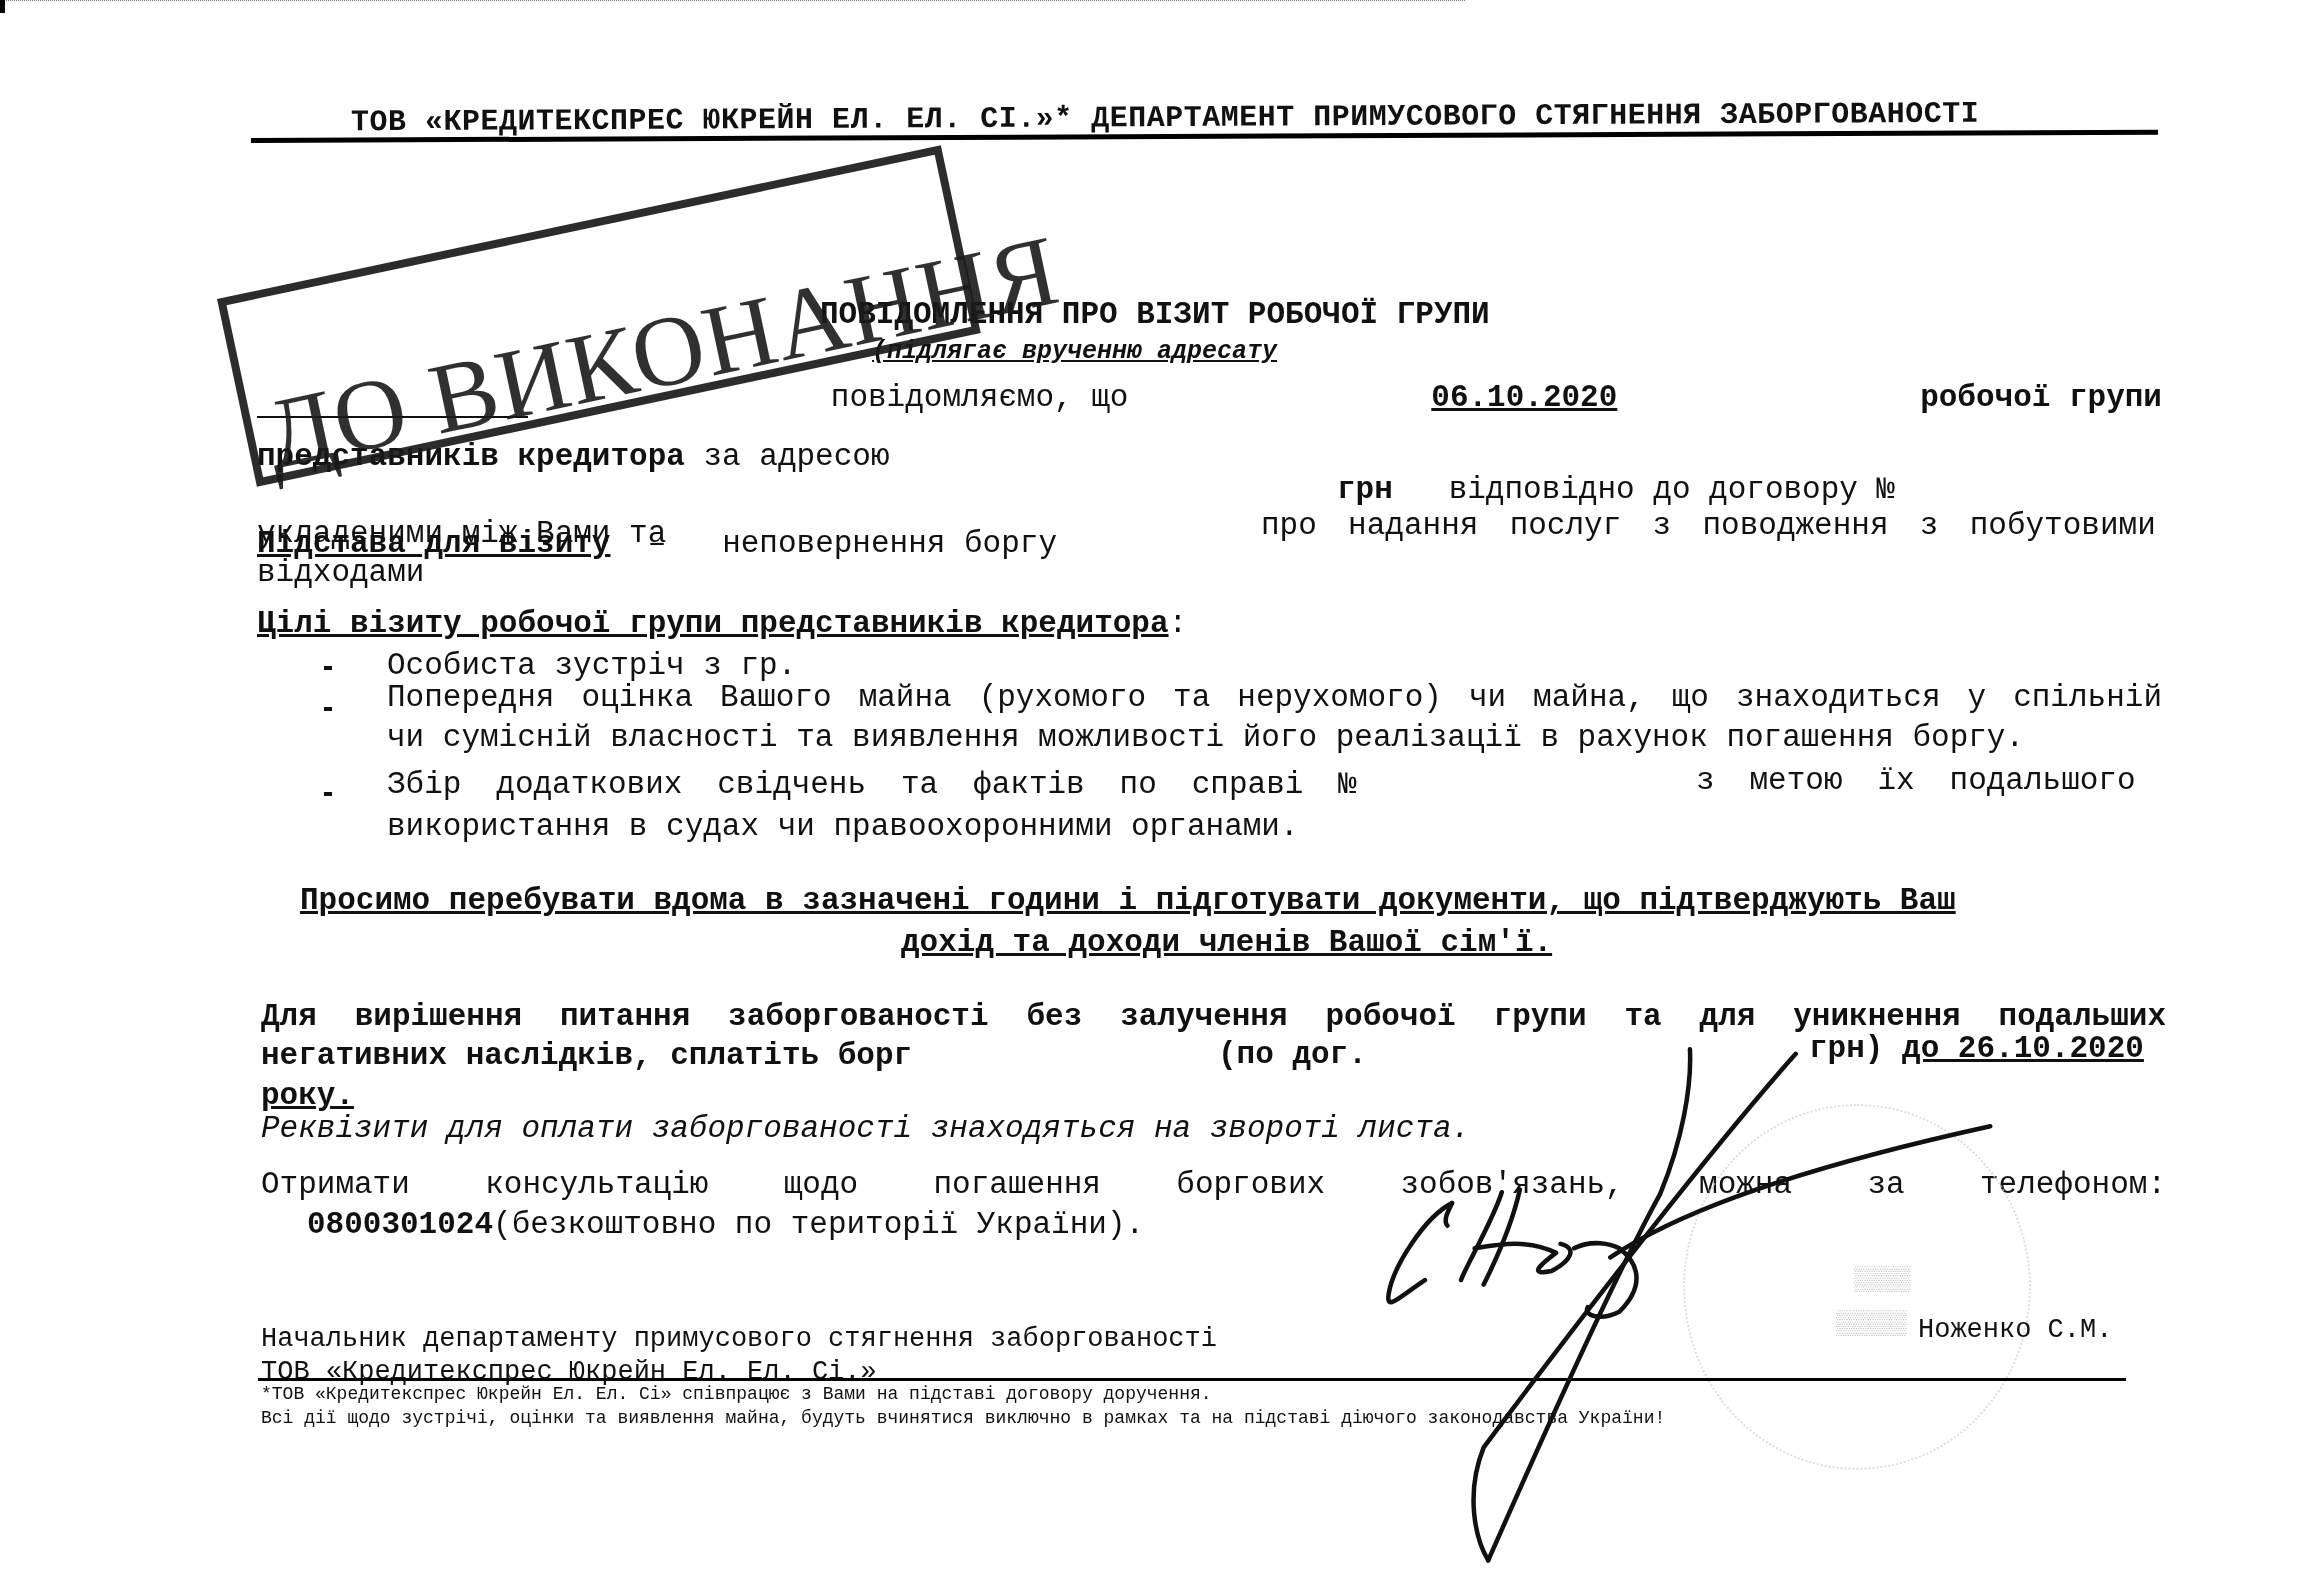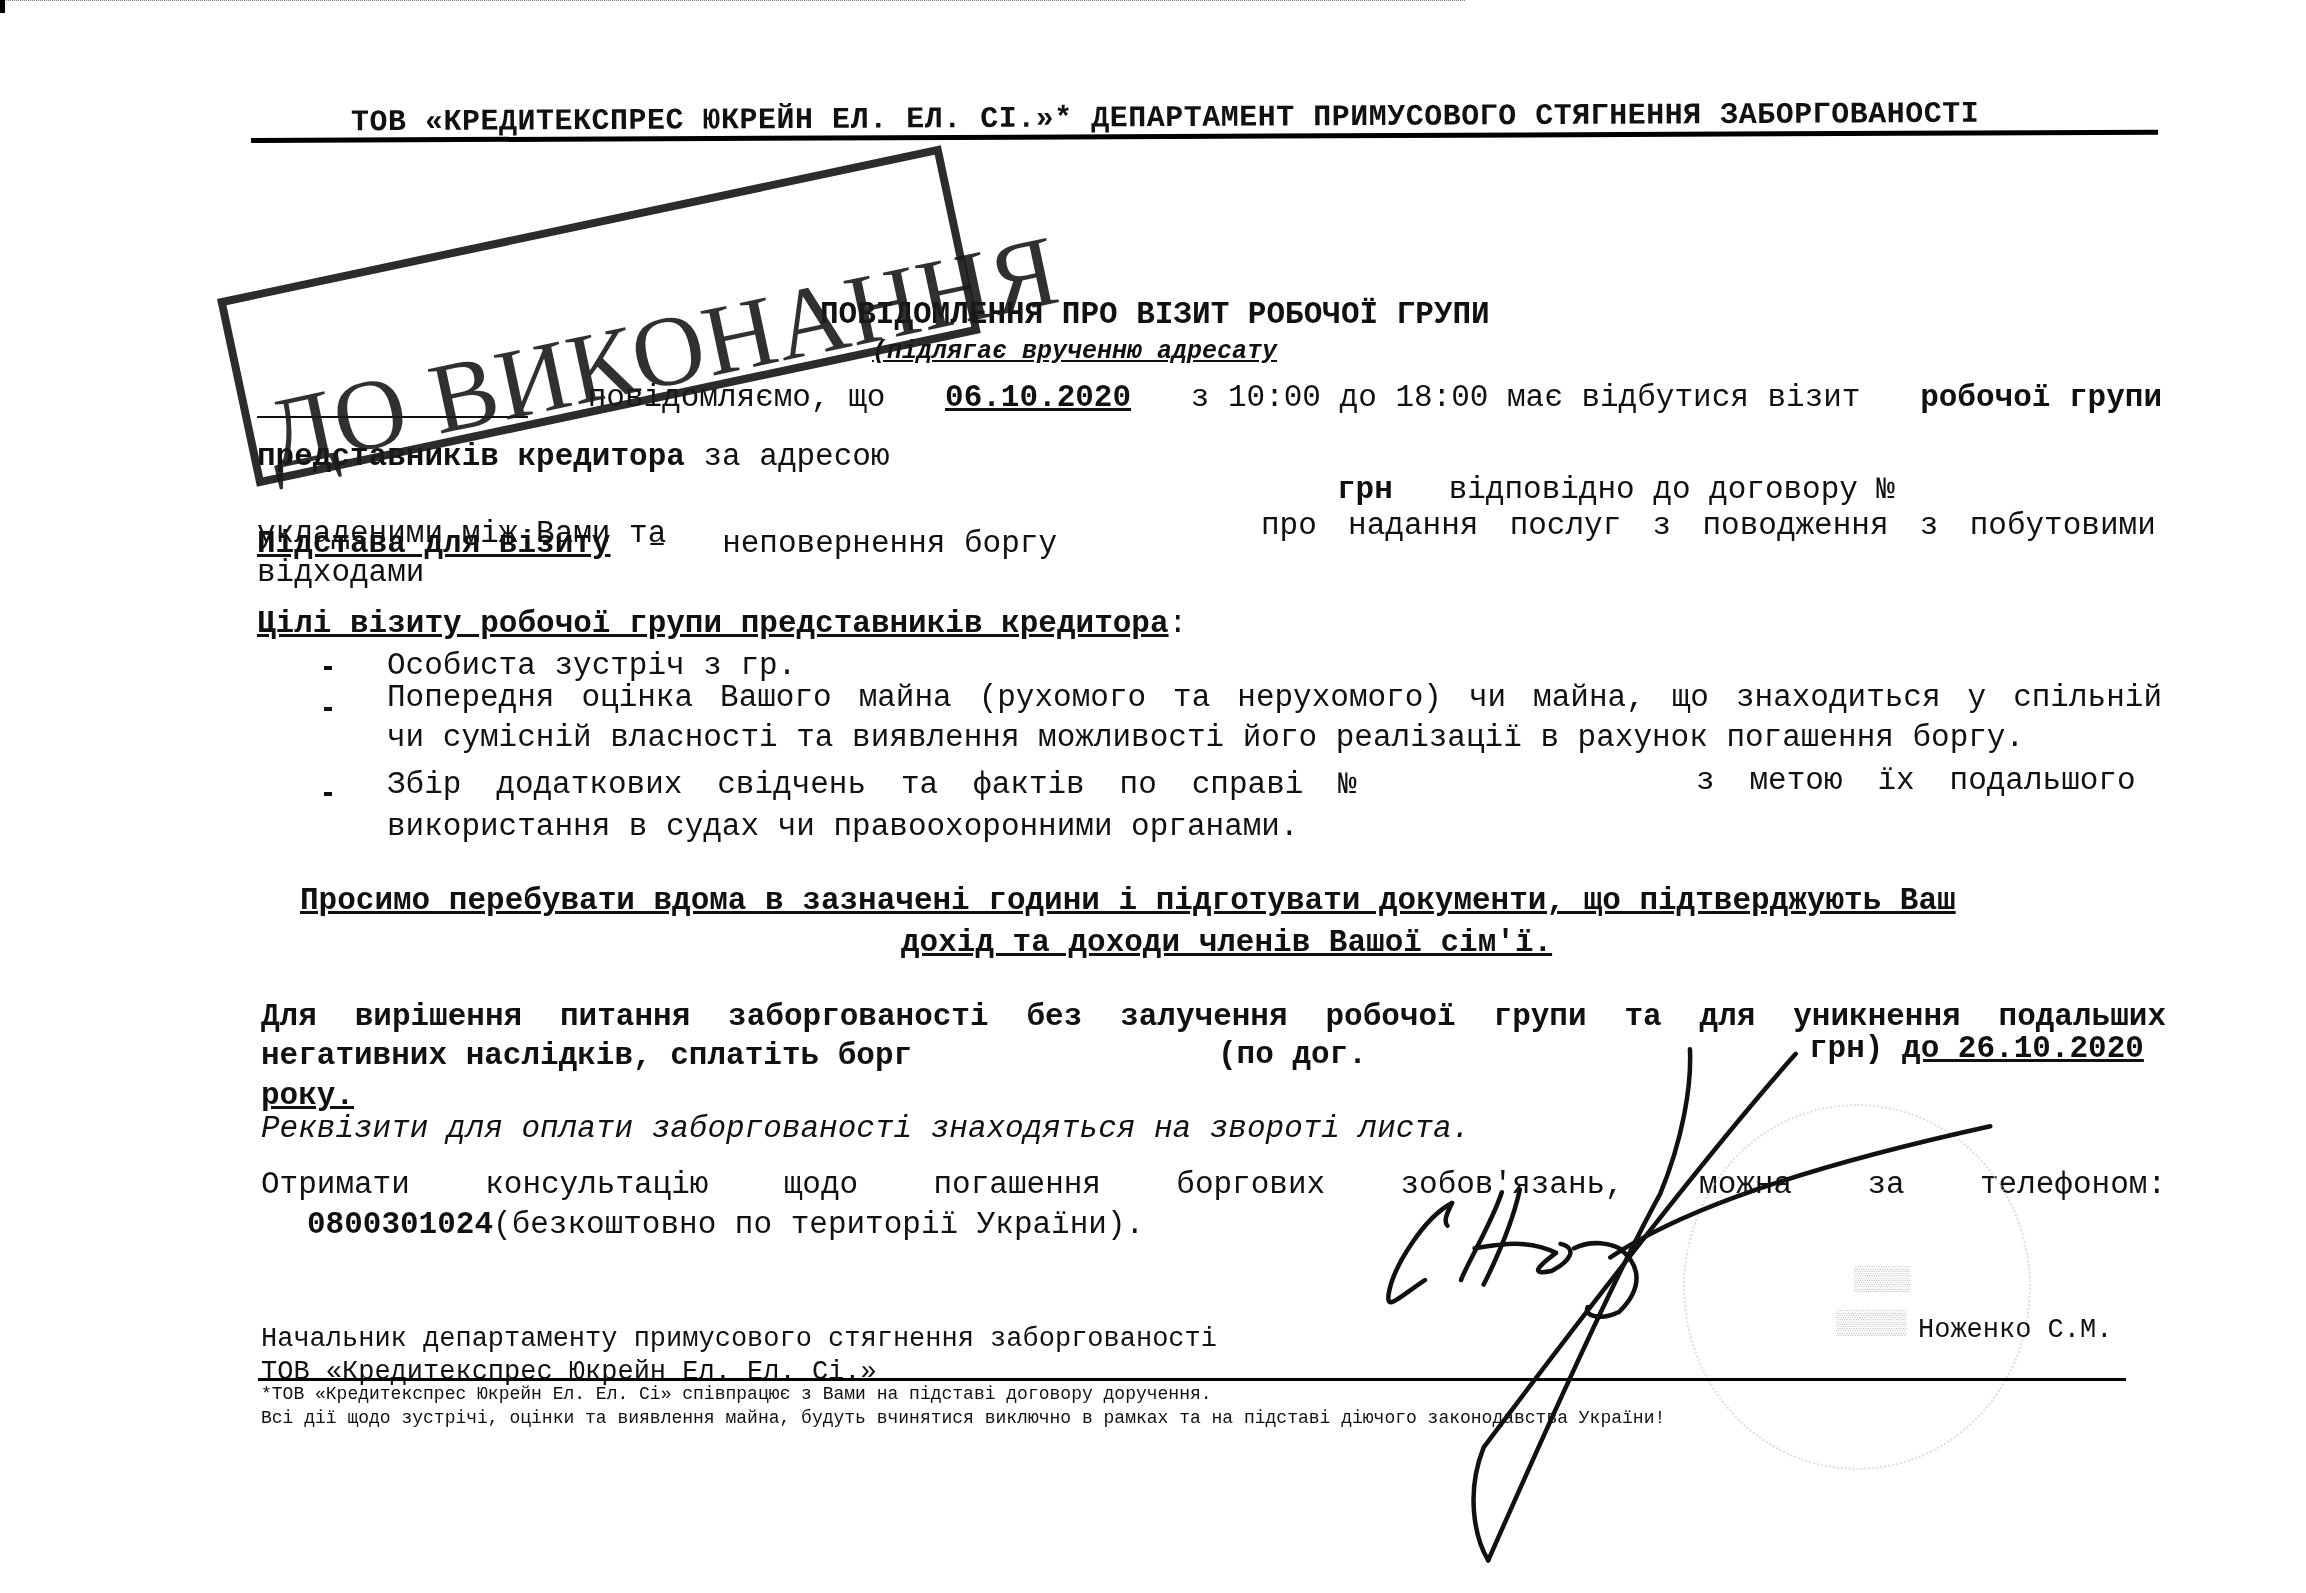--- a/index.html
+++ b/index.html
@@ -77,21 +77,20 @@
 <div class="abs header">ТОВ «КРЕДИТЕКСПРЕС ЮКРЕЙН ЕЛ. ЕЛ. СІ.»* ДЕПАРТАМЕНТ ПРИМУСОВОГО СТЯГНЕННЯ ЗАБОРГОВАНОСТІ</div>
 <div class="header-rule"></div>
 
 <div class="abs title">ПОВІДОМЛЕННЯ ПРО ВІЗИТ РОБОЧОЇ ГРУПИ</div>
 <div class="abs subtitle">(підлягає врученню адресату</div>
 
 <div class="justify-line" style="left:257px; top:380px; width:1905px;gap:20px;">
   <span style="width:271px; border-bottom:2.7px solid #111; height:36px;"></span>
   <span>повідомляємо, що</span>
   <span class="b u">06.10.2020</span>
-  <span>з 10:00 до 18:00 має відбутися візит</span>
   <span class="b">робочої групи</span>
 </div>
 <div class="abs p" style="left:257px; top:423px;margin-top:16px;">
   <span class="b">представників кредитора</span>
   <span>за адресою</span>
 </div>
 
 <div class="abs p" style="left:257px; top:478px;margin-top:48px;">
   <span class="b u">Підстава для візиту</span>
   <span>&nbsp;</span><span>–</span><span>&nbsp;&nbsp;</span>

